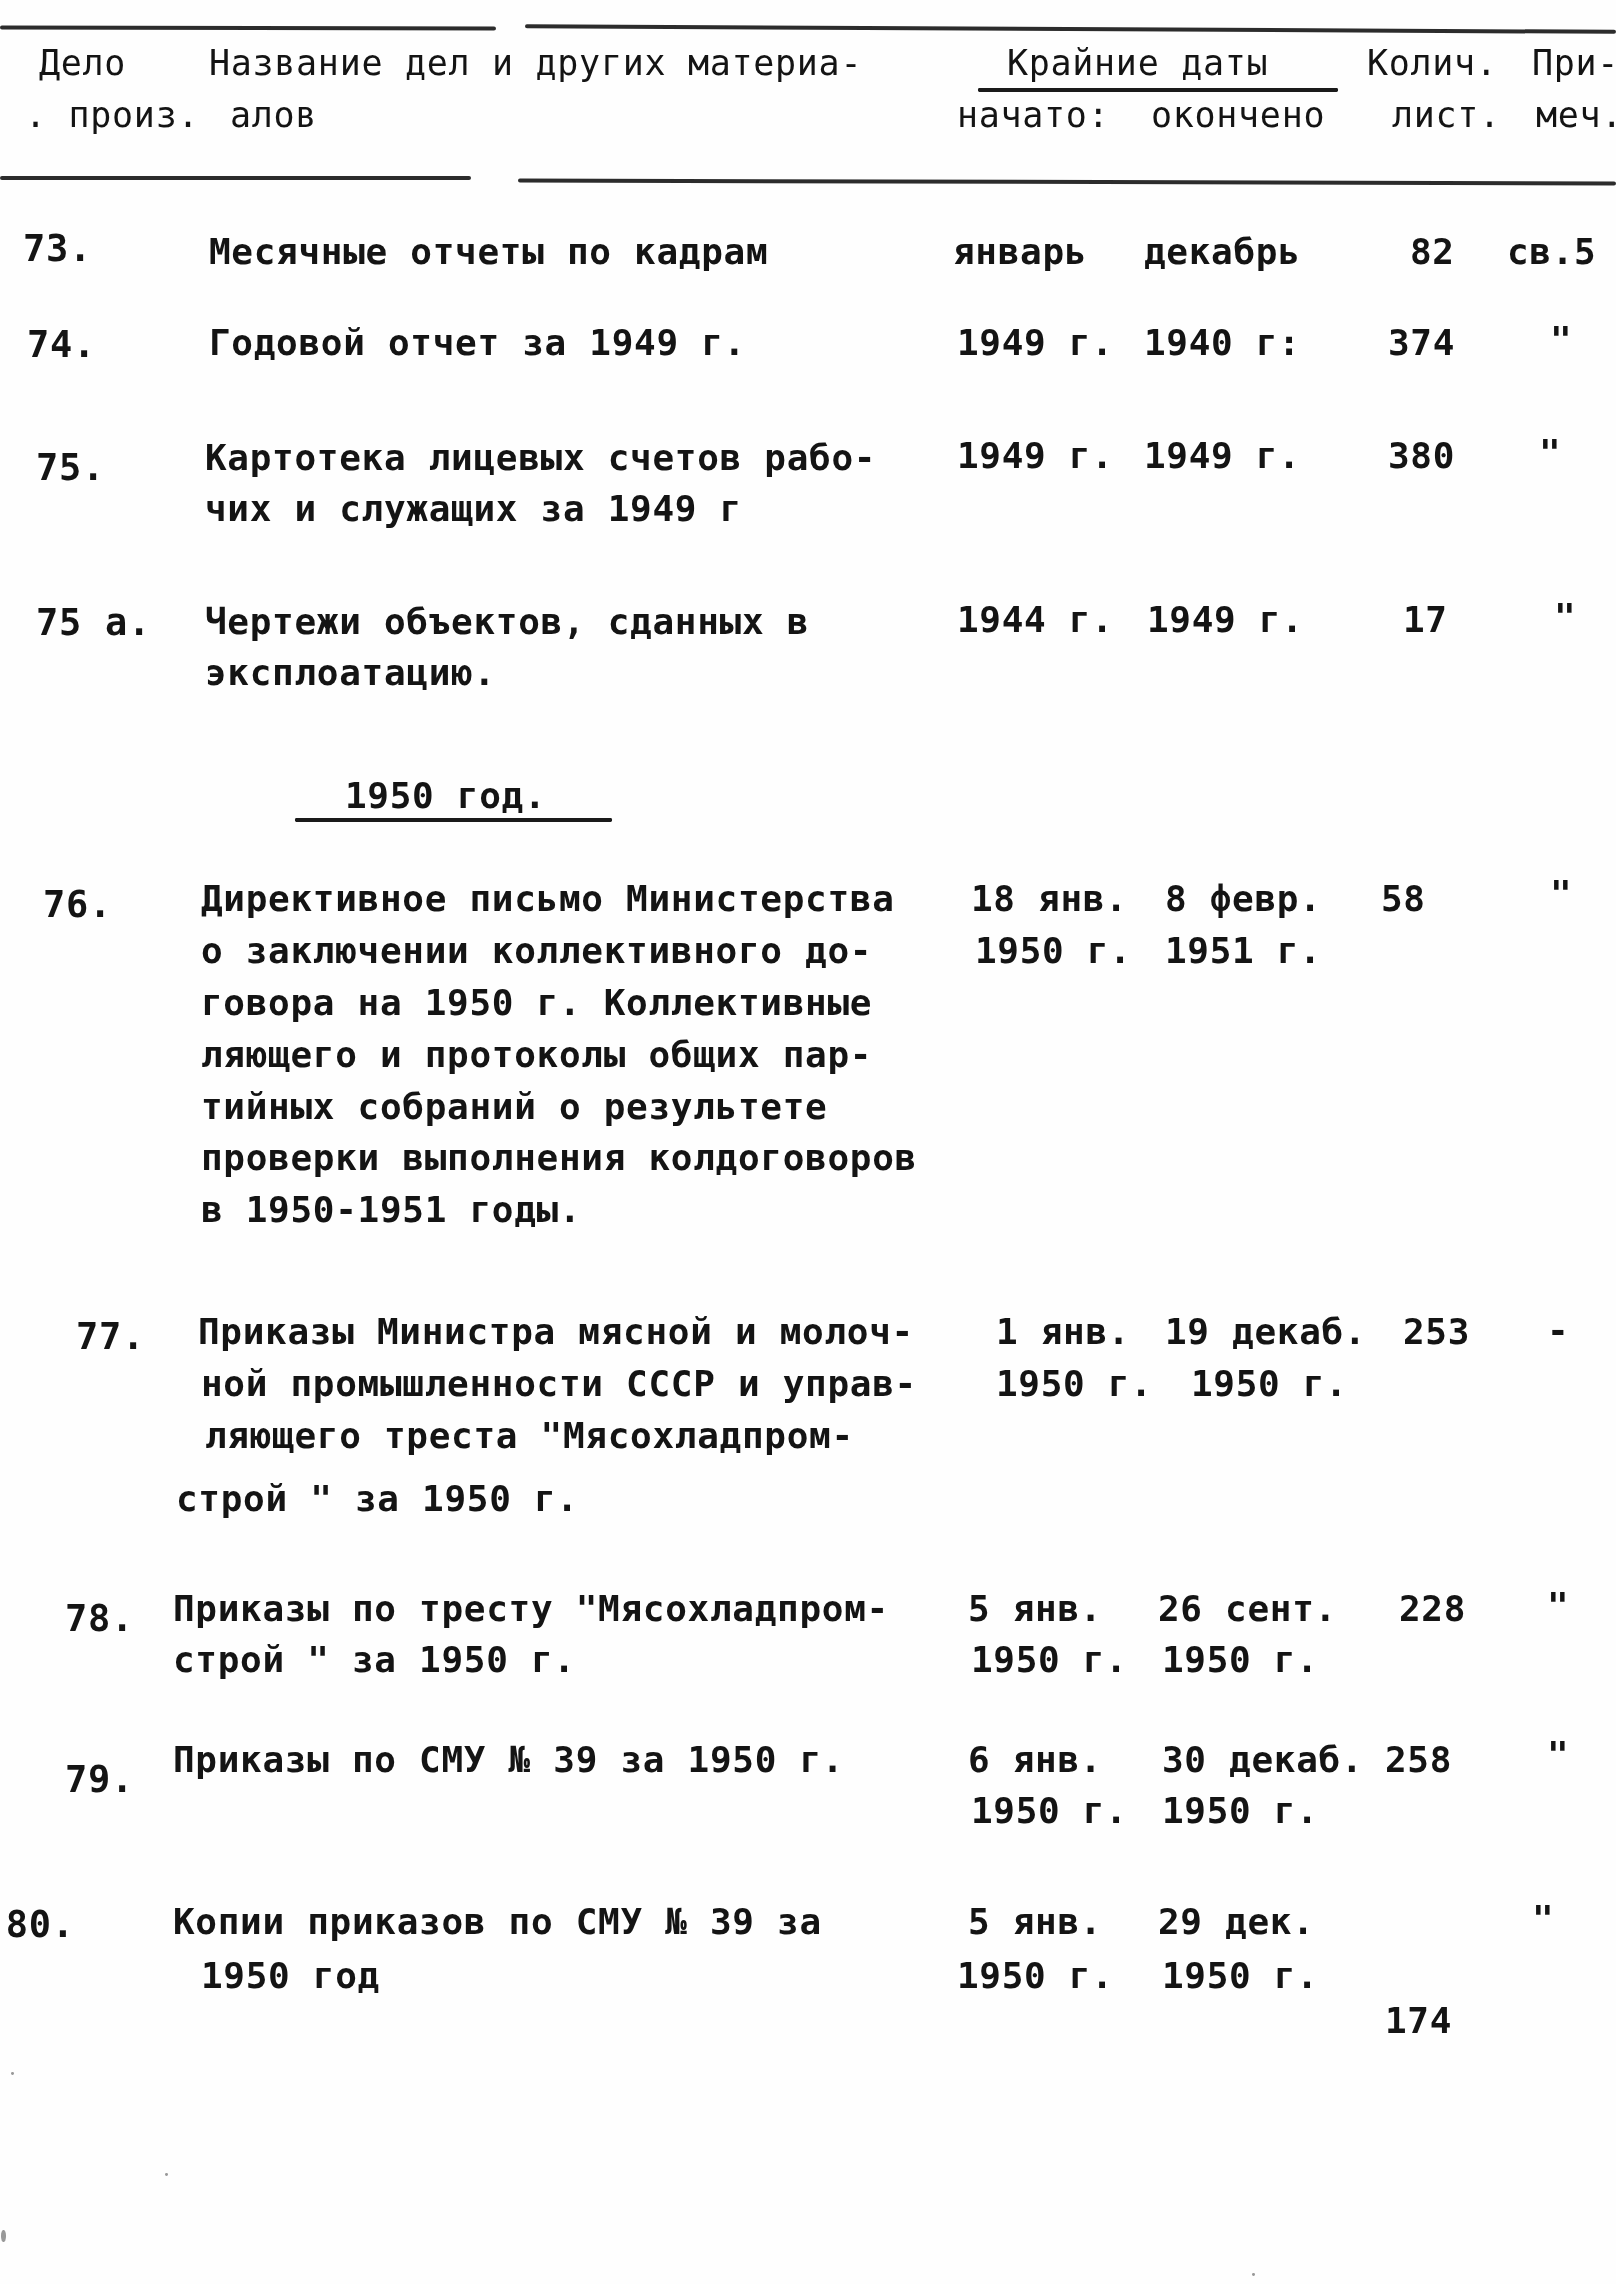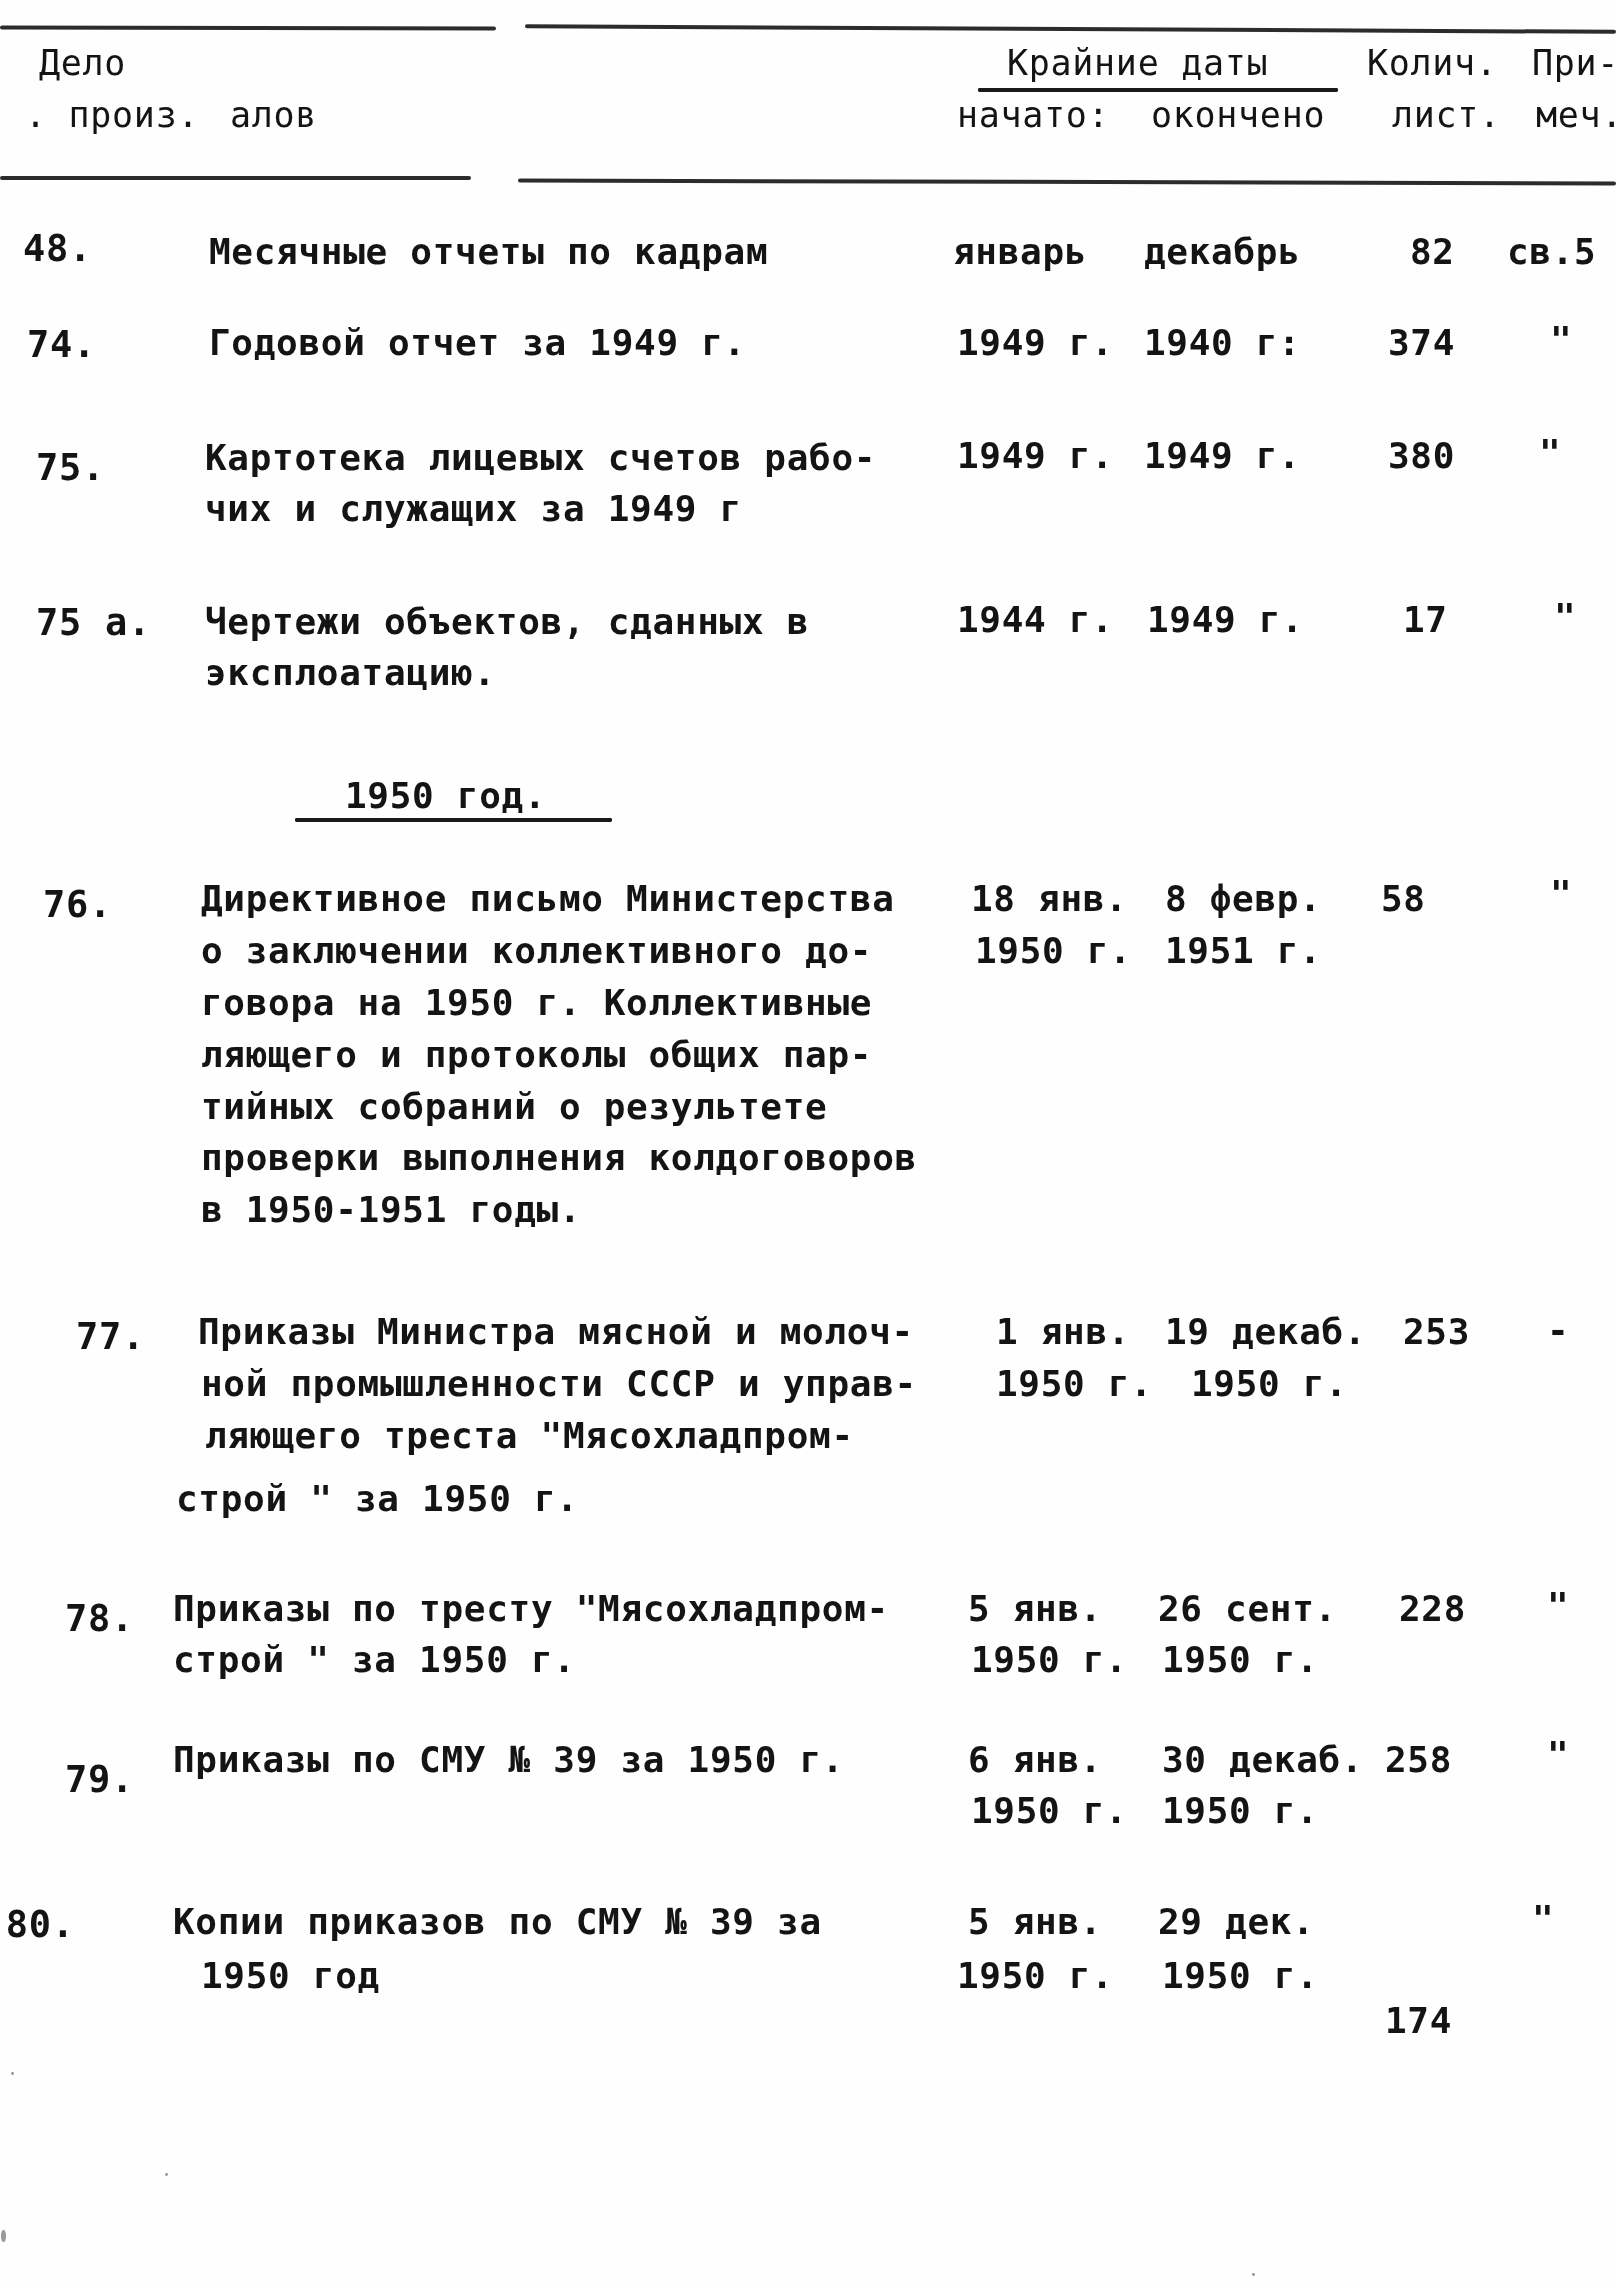--- a/index.html
+++ b/index.html
@@ -55,35 +55,36 @@
 </head>
 <body>
 
 <div class="page">
 
   <div class="rule" style="left:0; top:26px; width:496px; transform:rotate(0.1deg);"></div>
   <div class="rule" style="left:525px; top:27px; width:1091px; transform:rotate(0.3deg);"></div>
 
   <div class="txt hdr" style="left:39px; top:37px;">Дело</div>
   <div class="txt hdr" style="left:0px; top:89px;margin-left:25px;">. произ.</div>
+  <div class="txt hdr" style="left:209px; top:37px;">Название дел и других материа-</div>
   <div class="txt hdr" style="left:230px; top:89px;">алов</div>
   <div class="txt hdr" style="left:1007px; top:37px;">Крайние даты</div>
   <div class="underline" style="left:978px; top:88px; width:360px;"></div>
   <div class="txt hdr" style="left:957px; top:89px;">начато:</div>
   <div class="txt hdr" style="left:1151px; top:89px;">окончено</div>
   <div class="txt hdr" style="left:1367px; top:37px;">Колич.</div>
   <div class="txt hdr" style="left:1392px; top:89px;">лист.</div>
   <div class="txt hdr" style="left:1532px; top:37px;">При-</div>
   <div class="txt hdr" style="left:1536px; top:89px;">меч.</div>
 
   <div class="rule" style="left:0; top:176px; width:471px;"></div>
   <div class="rule" style="left:518px; top:180px; width:1098px; transform:rotate(0.15deg);"></div>
 
   <div>
-    <div class="txt num" style="left:23px; top:223px;">48.</div>
+    <div class="txt num" style="left:23px; top:223px;">73.</div>
     <div class="txt" style="left:209px; top:226px;">Месячные отчеты по кадрам</div>
     <div class="txt" style="left:953px; top:226px;">январь</div>
     <div class="txt" style="left:1144px; top:226px;">декабрь</div>
     <div class="txt" style="left:1410px; top:226px;">82</div>
     <div class="txt" style="left:1507px; top:226px;">св.5</div>
   </div>
 
   <div>
     <div class="txt num" style="left:27px; top:319px;">74.</div>
     <div class="txt" style="left:209px; top:317px;">Годовой отчет за 1949 г.</div>

